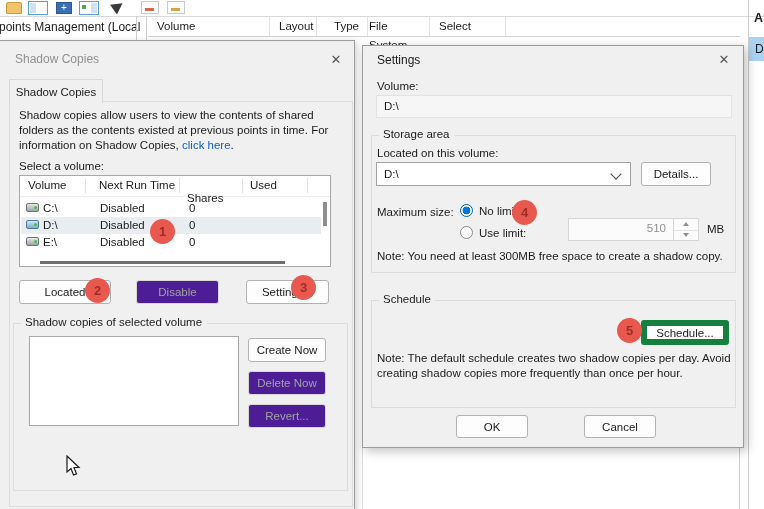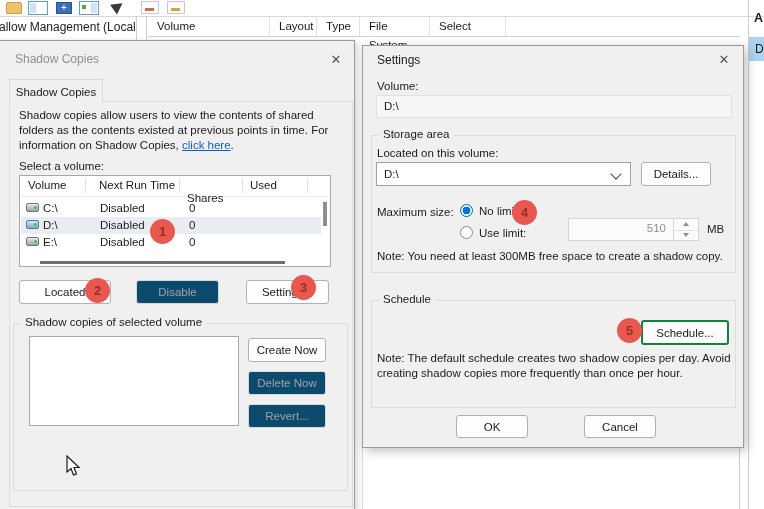--- a/index.html
+++ b/index.html
@@ -20,22 +20,22 @@
   .dialog{position:absolute;background:#f0f0f0;border:1px solid #9b9b9b;box-sizing:border-box}
   .dlg-title{position:absolute;font-size:12px}
   .dlg-close{position:absolute;width:30px;height:24px;display:flex;align-items:center;
              justify-content:center;color:#555;font-size:13px;cursor:default}
   .tab{position:absolute;background:#f0f0f0;border:1px solid #d9d9d9;border-bottom:none;
        display:flex;align-items:center;justify-content:center;z-index:2}
   .tabpage{position:absolute;border:1px solid #dcdcdc;z-index:1}
   .btn{position:absolute;display:flex;align-items:center;justify-content:center;
        background:#fdfdfd;border:1px solid #b2b2b2;border-radius:3px;color:#1b1b1b;
        box-sizing:border-box;cursor:default}
-  .btn.disabled{color:#a2a2a2;border-color:#d8d8d8;background:#0c4a6e}
-  .btn.default{border:2px solid #15803d}
+  .btn.disabled{color:#a2a2a2;border-color:#d8d8d8;background:#4c1d95}
+  .btn.default{border:6px solid #15803d}
   .groupbox{position:absolute;border:1px solid #dcdcdc;box-sizing:border-box}
   .gb-label{position:absolute;top:-8px;left:7px;background:#f0f0f0;padding:0 4px;white-space:nowrap}
   .listbox{position:absolute;background:#fff;border:1px solid #a8a8a8;box-sizing:border-box}
   
   .vl-sep{position:absolute;top:2px;width:1px;height:15px;background:#e2e2e2}
   .vl-row{position:absolute;left:1px;width:300px;height:17px}
   .vl-row.sel{background:#e9edf2}
   .drive{position:absolute;left:5px;top:3px;width:13px;height:9px;border-radius:2px;
          background:linear-gradient(#e8e8e8,#9ea3a9);border:1px solid #70757c;box-sizing:border-box}
   .drive .led{position:absolute;right:1.5px;top:2px;width:3px;height:3px;border-radius:50%;background:#3ec43e}
@@ -54,21 +54,21 @@
   .radio.checked{border:1px solid #0060b0;
          background:radial-gradient(circle at 50% 50%, #0078d7 0 3.6px, #fff 4.2px)}
   .spin{position:absolute;background:#fbfbfb;border:1px solid #d6d6d6;box-sizing:border-box}
   .spin .val{position:absolute;right:32px;top:3px;color:#909090}
   .spin .btns{position:absolute;right:0;top:0;width:24px;height:100%;border-left:1px solid #d6d6d6}
   .spin .sb{position:absolute;left:0;width:100%;height:50%;display:flex;align-items:center;justify-content:center}
   .tri-up{width:0;height:0;border-left:3.5px solid transparent;border-right:3.5px solid transparent;
           border-bottom:4px solid #8f8f8f}
   .tri-down{width:0;height:0;border-left:3.5px solid transparent;border-right:3.5px solid transparent;
             border-top:4px solid #8f8f8f}
-  a.link{color:#0a5fce;text-decoration:underline;cursor:pointer}
+  a.link{color:#0a5fce;cursor:pointer}
   .badge{position:absolute;width:25px;height:25px;border-radius:50%;background:#e8584e;
          color:#9e2d23;font-weight:bold;font-size:13px;display:flex;align-items:center;
          justify-content:center;z-index:50}
   .actions-sel{position:absolute;background:#abd3f0}
 </style>
 </head>
 <body>
 
 <div class="toolbar">
   <div class="tb-ic" style="left:6px;top:2px;width:16px;height:12px;background:#f0c36a;border:1px solid #c89c46;border-radius:2px 2px 1px 1px"></div>
@@ -84,28 +84,28 @@
   <div class="tb-ic" style="left:112px;top:1px;width:0;height:0;border-left:6px solid transparent;border-right:6px solid transparent;
               border-bottom:11px solid #3a3a3a;transform:rotate(55deg)"></div>
   <div class="tb-ic" style="left:141px;top:1px;width:18px;height:13px;background:#fdfdfd;border:1px solid #c9c9c9">
     <div style="position:absolute;left:3px;bottom:2px;width:9px;height:3px;background:#d56a4f"></div>
   </div>
   <div class="tb-ic" style="left:167px;top:1px;width:18px;height:13px;background:#fdfdfd;border:1px solid #c9c9c9">
     <div style="position:absolute;left:3px;bottom:2px;width:9px;height:3px;background:#d5a24f"></div>
   </div>
 </div>
 
-<div class="txt" style="left:-1px;top:20px;font-size:12px">allow Management (Local</div>
+<div class="txt" style="left:-1px;top:20px;font-size:12px">points Management (Local</div>
 <div class="vline" style="left:136px;top:16px;height:24px"></div>
 <div class="vline" style="left:146px;top:16px;height:24px"></div>
 
 <div class="hdrrow">
   <div class="hdrcell" style="left:0;width:122px">Volume</div>
   <div class="hdrcell" style="left:122px;width:47px">Layout</div>
-  <div class="hdrcell" style="left:169px;width:43px">Type</div>
+  <div class="hdrcell" style="left:177px;width:43px">Type</div>
   <div class="hdrcell" style="left:212px;width:70px">File System</div>
   <div class="hdrcell" style="left:282px;width:76px">Select</div>
 </div>
 
 <div class="vline" style="left:748px;top:0;height:509px"></div>
 <div class="txt" style="left:754px;top:11px;font-weight:bold;font-size:12.5px">A</div>
 <div class="actions-sel" style="left:749px;top:37px;width:15px;height:24px">
   <span class="txt" style="left:6px;top:5px;font-size:12px">D</span>
 </div>
 <div class="vline" style="left:739px;top:448px;height:61px"></div>

